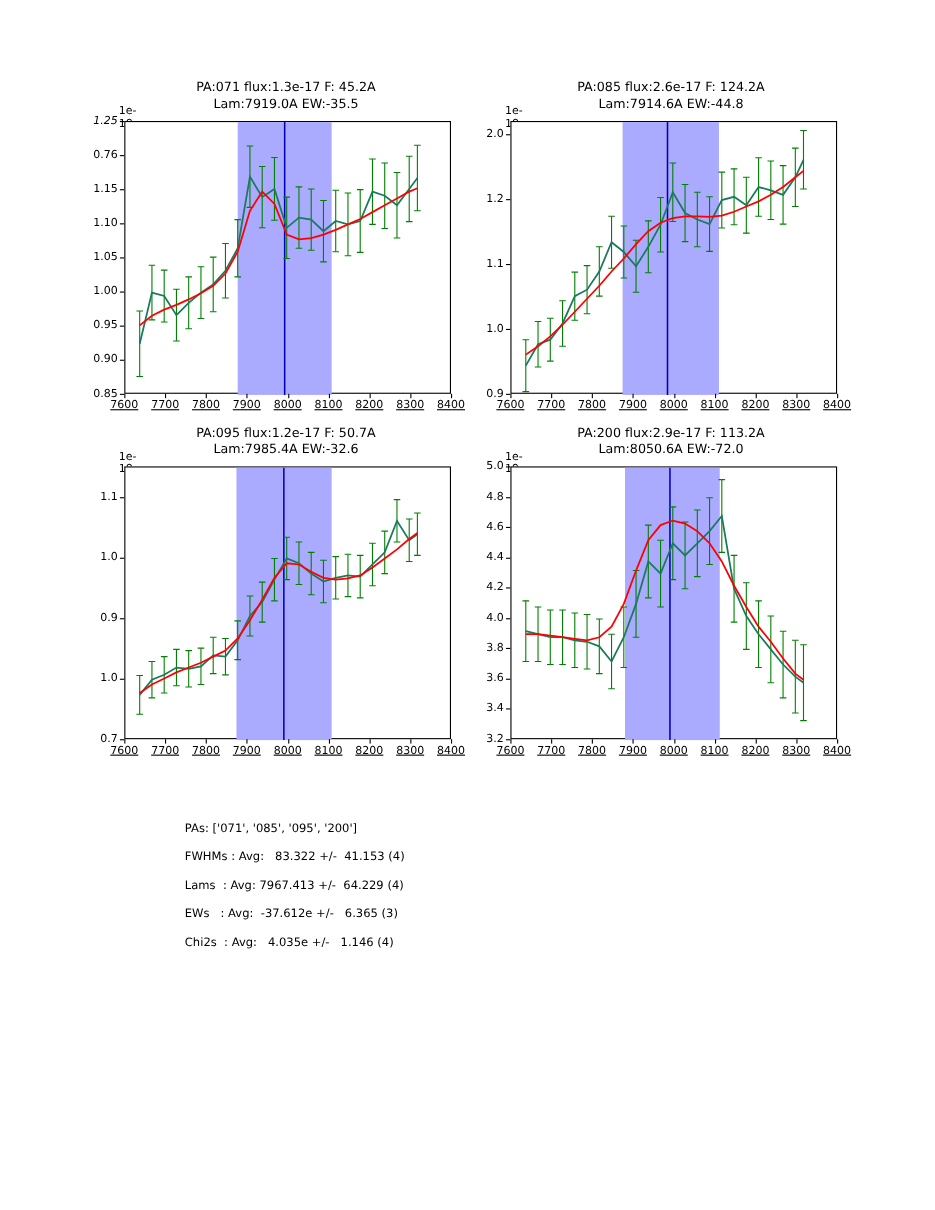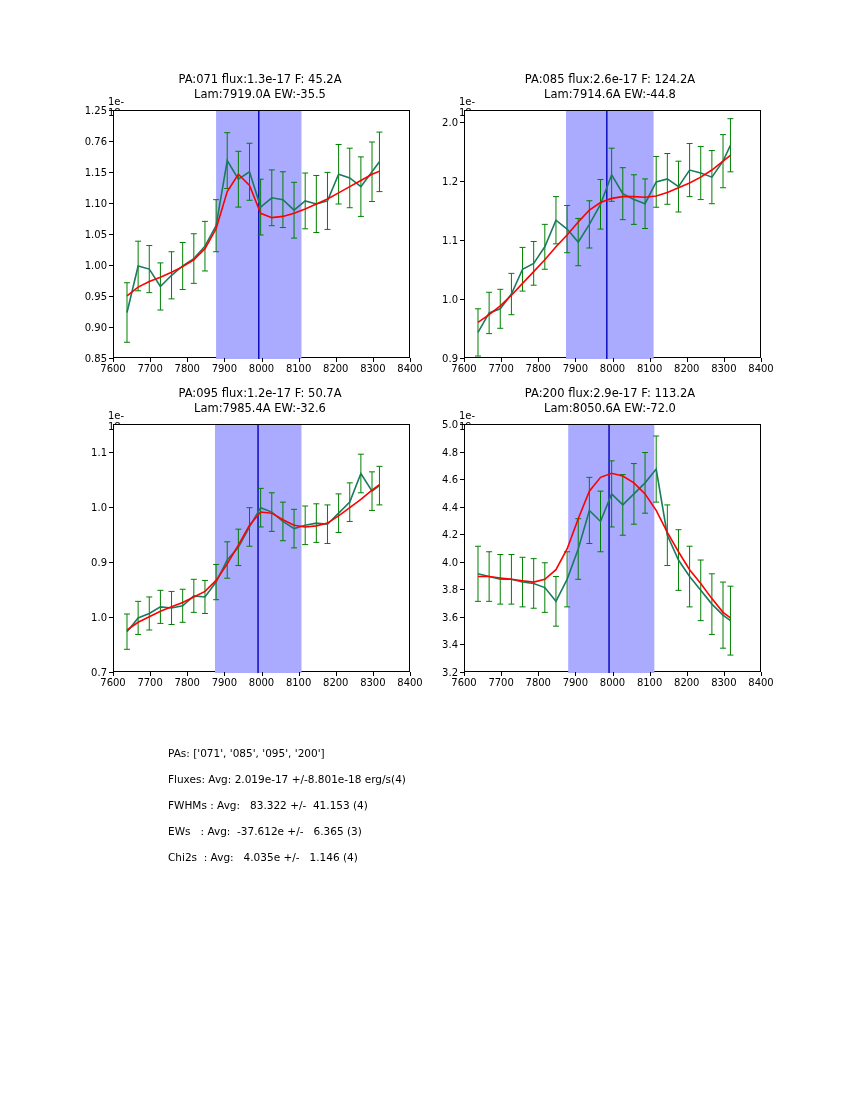--- a/index.html
+++ b/index.html
@@ -10,21 +10,21 @@
   }
   .panel{position:absolute;}
   .plot-title{
     position:absolute;left:0;right:0;top:0;
     text-align:center;font-size:11.5px;color:#000;line-height:15px;
     white-space:pre-line;
   }
   .axes{position:absolute;border:1px solid #000;background:#fff;box-sizing:border-box;}
   .expnote{position:absolute;font-size:10px;color:#000;}
   .ytick{position:absolute;right:0;font-size:10px;color:#000;text-align:right;transform:translateY(-50%);white-space:nowrap;}
-  .xtick{position:absolute;top:0;font-size:10px;color:#000;text-align:right;transform:translateX(-50%);white-space:nowrap;}
+  .xtick{position:absolute;top:0;font-size:10px;color:#000;text-align:right;transform:translateX(-50%);white-space:nowrap;text-decoration:underline;}
   .tickmark-y{position:absolute;height:1px;background:#000;width:4px;}
   .tickmark-x{position:absolute;width:1px;background:#000;height:4px;}
   .summary{position:absolute;font-size:10.5px;color:#000;line-height:26px;white-space:pre;}
   svg{display:block;}
 </style>
 </head>
 <body>
 
 <div id="figure-root">
     <div class="panel" style="left: 0px; top: 0px;">
@@ -122,21 +122,21 @@
       <div class="ytick" style="left: 69px; width: 38px; top: 265px;">1.00</div>
       <div class="tickmark-y" style="left: 109px; top: 265px;"></div>
       <div class="ytick" style="left: 69px; width: 38px; top: 234px;">1.05</div>
       <div class="tickmark-y" style="left: 109px; top: 234px;"></div>
       <div class="ytick" style="left: 69px; width: 38px; top: 203px;">1.10</div>
       <div class="tickmark-y" style="left: 109px; top: 203px;"></div>
       <div class="ytick" style="left: 69px; width: 38px; top: 172px;">1.15</div>
       <div class="tickmark-y" style="left: 109px; top: 172px;"></div>
       <div class="ytick" style="left: 69px; width: 38px; top: 141px;">0.76</div>
       <div class="tickmark-y" style="left: 109px; top: 141px;"></div>
-      <div class="ytick" style="left: 69px; width: 38px; top: 110px;">1.25</div>
+      <div class="ytick" style="left: 69px; width: 38px; top: 110px; font-style: italic;">1.25</div>
       <div class="tickmark-y" style="left: 109px; top: 110px;"></div>
       <div class="xtick" style="left: 113px; top: 363px;">7600</div>
       <div class="tickmark-x" style="left: 113px; top: 358px;"></div>
       <div class="xtick" style="left: 150.125px; top: 363px;">7700</div>
       <div class="tickmark-x" style="left: 150.125px; top: 358px;"></div>
       <div class="xtick" style="left: 187.25px; top: 363px;">7800</div>
       <div class="tickmark-x" style="left: 187.25px; top: 358px;"></div>
       <div class="xtick" style="left: 224.375px; top: 363px;">7900</div>
       <div class="tickmark-x" style="left: 224.375px; top: 358px;"></div>
       <div class="xtick" style="left: 261.5px; top: 363px;">8000</div>
@@ -500,13 +500,13 @@
       <div class="tickmark-x" style="left: 649.625px; top: 672px;"></div>
       <div class="xtick" style="left: 686.75px; top: 677px;">8200</div>
       <div class="tickmark-x" style="left: 686.75px; top: 672px;"></div>
       <div class="xtick" style="left: 723.875px; top: 677px;">8300</div>
       <div class="tickmark-x" style="left: 723.875px; top: 672px;"></div>
       <div class="xtick" style="left: 761px; top: 677px;">8400</div>
       <div class="tickmark-x" style="left: 761px; top: 672px;"></div>
     </div>
   </div>
 
-<div class="summary" id="summary-block" style="left:168px;top:740px;"><div>PAs: ['071', '085', '095', '200']</div><div>Fluxes: Avg: 2.019e-17 +/-8.801e-18 erg/s(4)</div><div>FWHMs : Avg:   83.322 +/-  41.153 (4)</div><div>EWs   : Avg:  -37.612e +/-   6.365 (3)</div><div>Chi2s  : Avg:   4.035e +/-   1.146 (4)</div></div>
+<div class="summary" id="summary-block" style="left:168px;top:740px;"><div>PAs: ['071', '085', '095', '200']</div><div>FWHMs : Avg:   83.322 +/-  41.153 (4)</div><div>Lams  : Avg: 7967.413 +/-  64.229 (4)</div><div>EWs   : Avg:  -37.612e +/-   6.365 (3)</div><div>Chi2s  : Avg:   4.035e +/-   1.146 (4)</div></div>
 
 </body></html>

